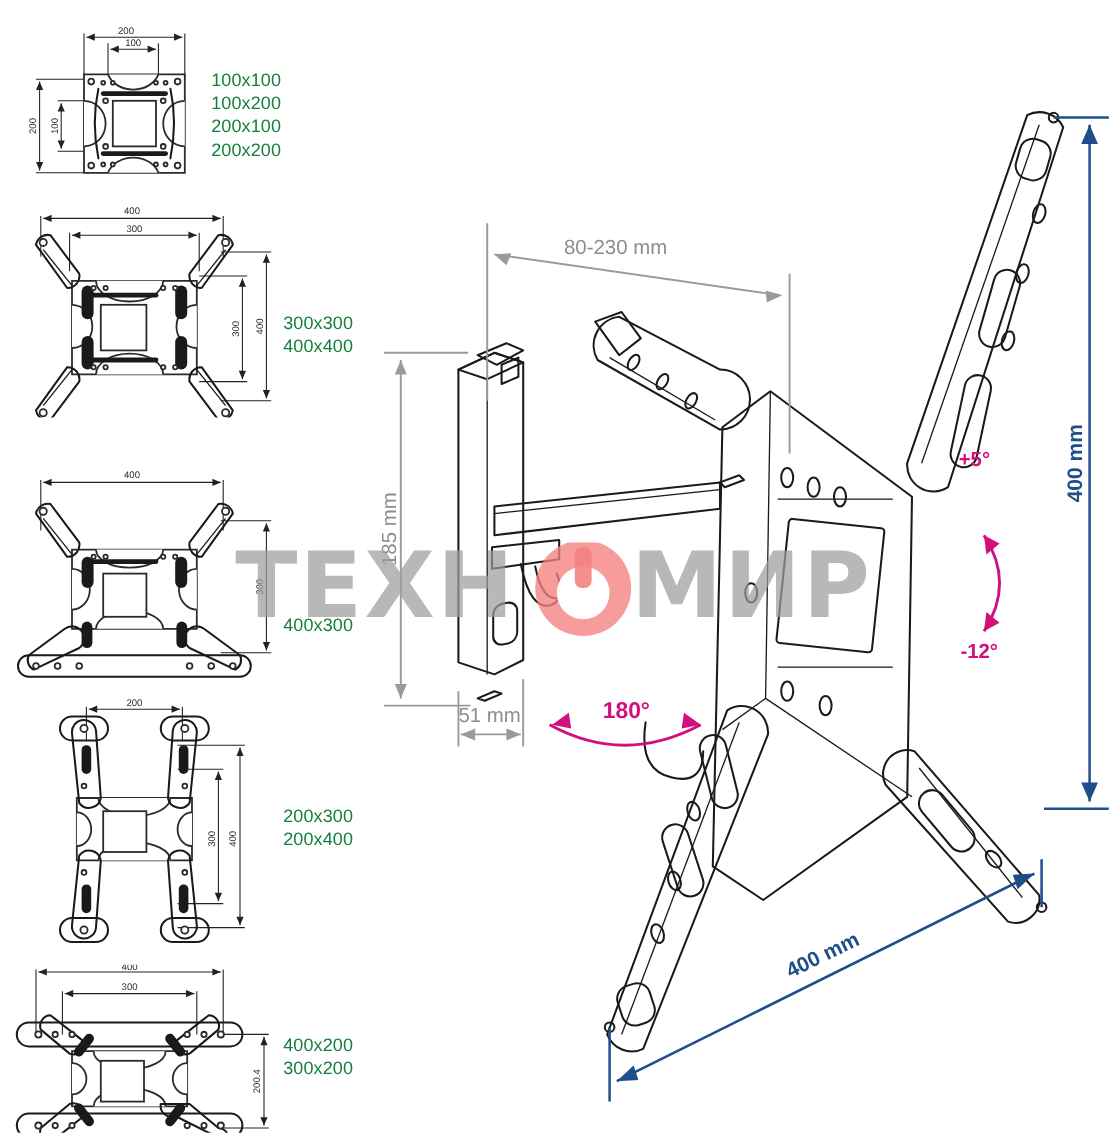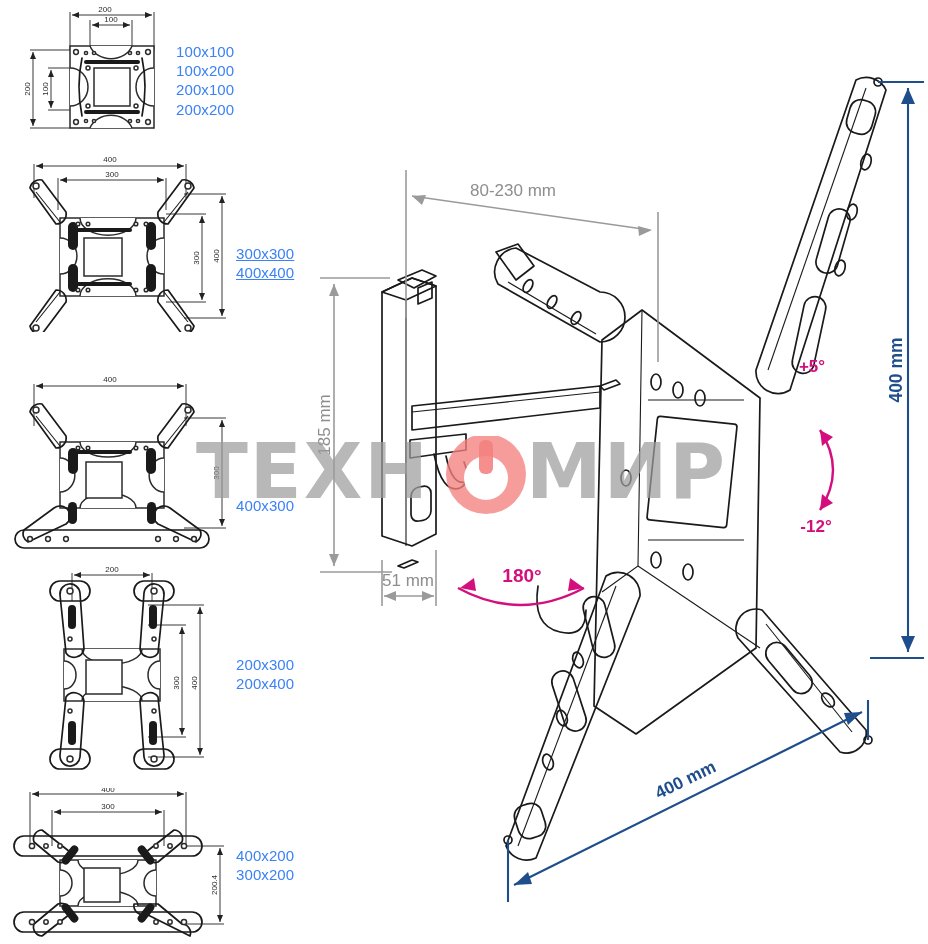--- a/index.html
+++ b/index.html
@@ -1,25 +1,25 @@
 <!DOCTYPE html>
 <html><head>
 <meta charset="utf-8">
 <style>
   html,body{margin:0;padding:0;background:#ffffff;}
   body{width:928px;height:944px;position:relative;overflow:hidden;
        font-family:"Liberation Sans","DejaVu Sans",sans-serif;color:#000;}
 
-  .stage{position:absolute;left:0;top:0;width:928px;height:920px;}
+  .stage{position:absolute;left:0;top:16px;width:928px;height:920px;}
 
   
   .vesa-block{position:absolute;}
   .vesa-svg{display:block;}
   .vesa-labels{position:absolute;font-size:15px;line-height:1.28;
-               color:#3b82f6;white-space:pre;letter-spacing:.1px;}
+               color:#15803d;white-space:pre;letter-spacing:.1px;}
 
   
   .main-drawing{position:absolute;left:300px;top:40px;width:628px;height:900px;}
 
   
   .watermark{position:absolute;left:196px;top:436px;width:560px;height:78px;
              pointer-events:none;}
   .wm-text{font-family:"DejaVu Sans","Liberation Sans",sans-serif;
            font-weight:700;font-size:76px;letter-spacing:2px;
            fill:#9d9d9d;opacity:.72;}
@@ -172,21 +172,21 @@
         <circle class="pl" cx="70" cy="72" r="1.8"></circle>
           <circle class="pl" cx="80" cy="72" r="1.8"></circle>
         <circle class="pl" cx="128" cy="72" r="1.8"></circle>
           <circle class="pl" cx="138" cy="72" r="1.8"></circle>
         <circle class="pl" cx="70" cy="138" r="1.8"></circle>
           <circle class="pl" cx="80" cy="138" r="1.8"></circle>
         <circle class="pl" cx="128" cy="138" r="1.8"></circle>
           <circle class="pl" cx="138" cy="138" r="1.8"></circle>
       </g>
     </svg>
-    <div class="vesa-labels" style="left:228px;top:92px;text-decoration:underline;">300x300
+    <div class="vesa-labels" style="left:228px;top:92px;">300x300
 400x400</div>
   </div>
 
   <div class="vesa-block" style="left:8px;top:372px;width:230px;height:180px;">
     <svg class="vesa-svg" width="230" height="180" viewBox="0 0 230 180">
       <g class="ln-blk">
         <line x1="26" y1="12" x2="26" y2="54"></line>
         <line x1="178" y1="12" x2="178" y2="54"></line>
         <line x1="176" y1="46" x2="218" y2="46"></line>
         <line x1="176" y1="156" x2="218" y2="156"></line>

